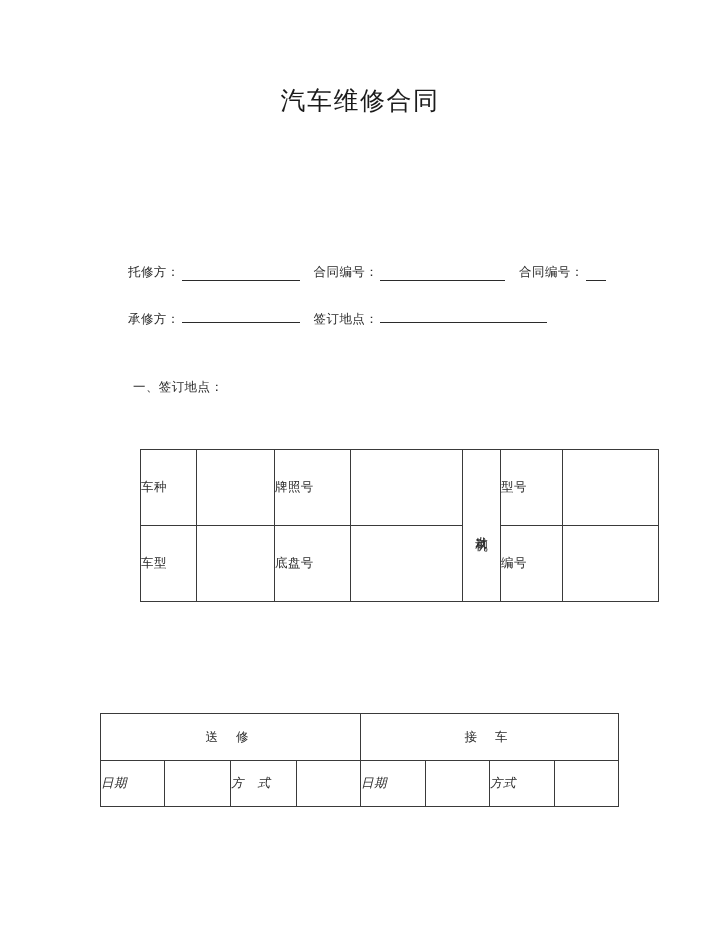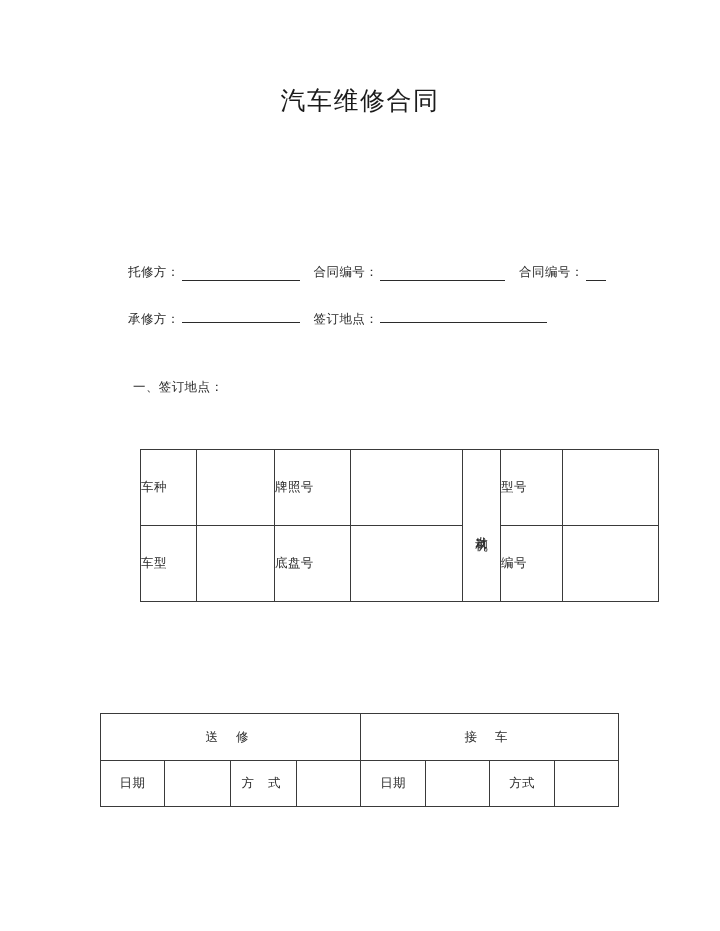--- a/index.html
+++ b/index.html
@@ -134,23 +134,24 @@
   .tbl-handover .row-head { height: 47px; }
   .tbl-handover .row-body { height: 46px; }
   .head-cell {
     text-align: center;
     vertical-align: middle;
     white-space: nowrap;
   }
   .spaced-2 { letter-spacing: 7px; padding-left: 7px; }
   .spaced-1 { letter-spacing: 5px; padding-left: 5px; }
   .cell-c {
-    text-align: center;
-    vertical-align: middle;
-    white-space: nowrap;
+    text-align: left;
+    vertical-align: middle;
+    white-space: nowrap;
+    font-style: italic;
   }
 </style>
 </head>
 <body>
 
 <div class="page">
 
   <div class="doc-title">汽车维修合同</div>
 
   <div class="meta-row meta-row-1">

